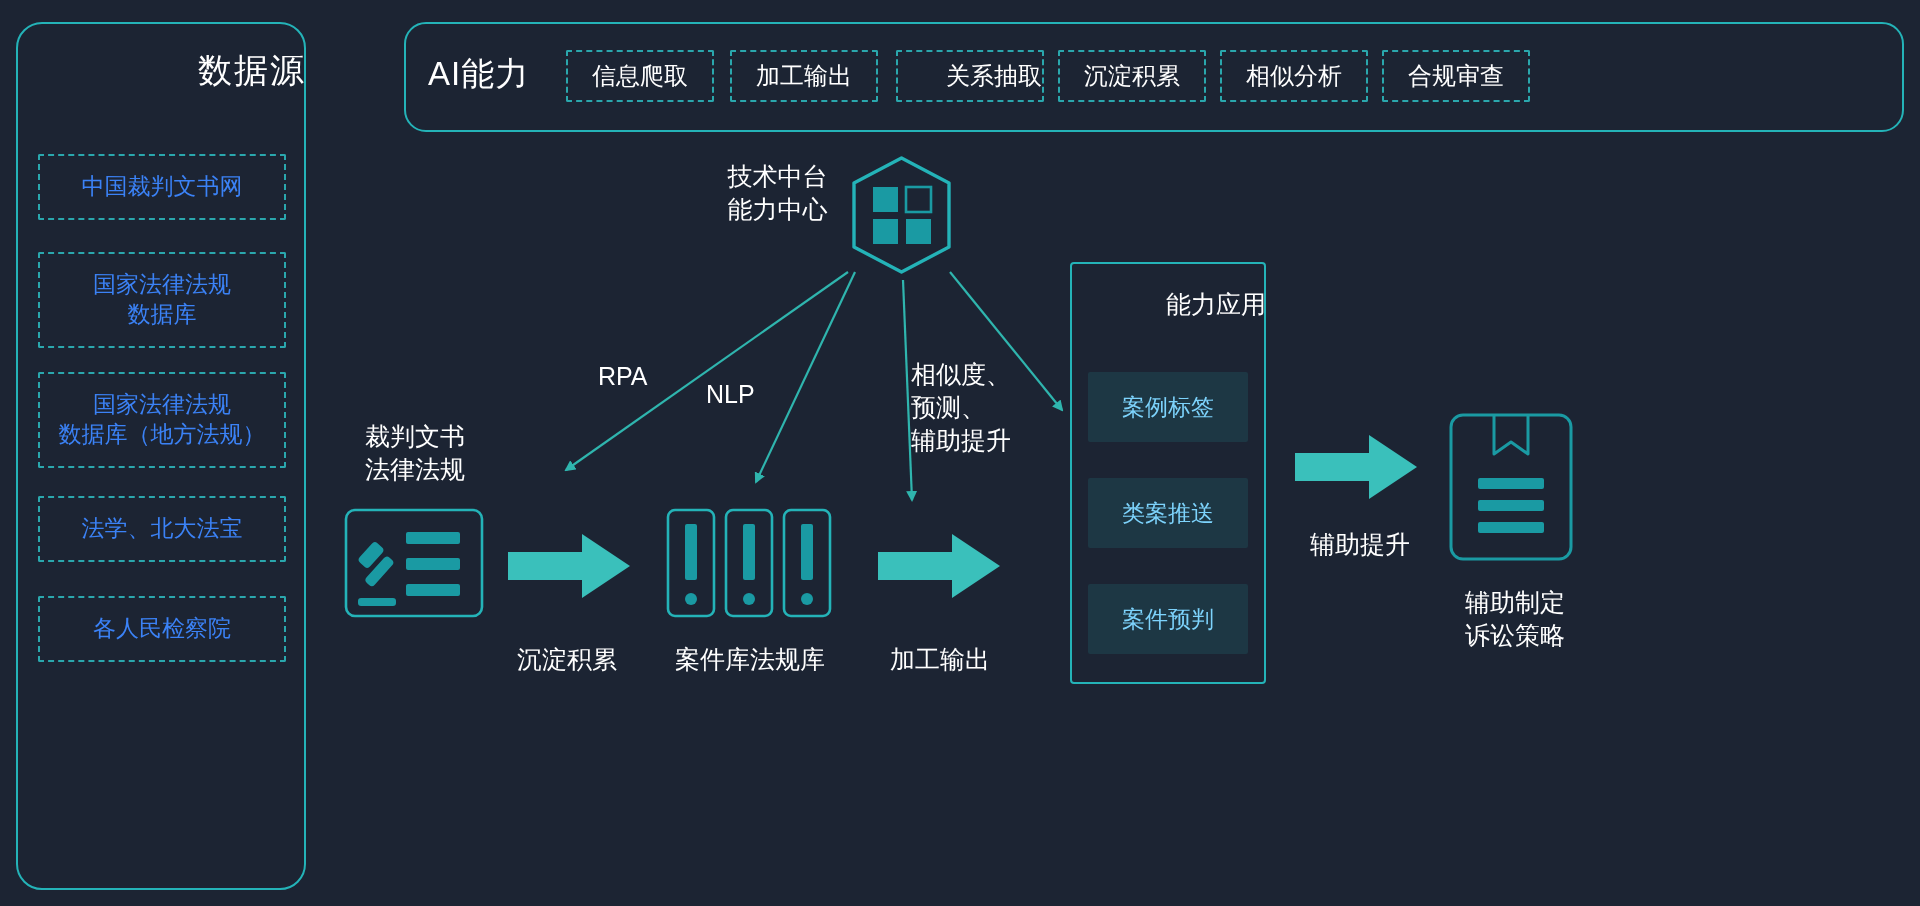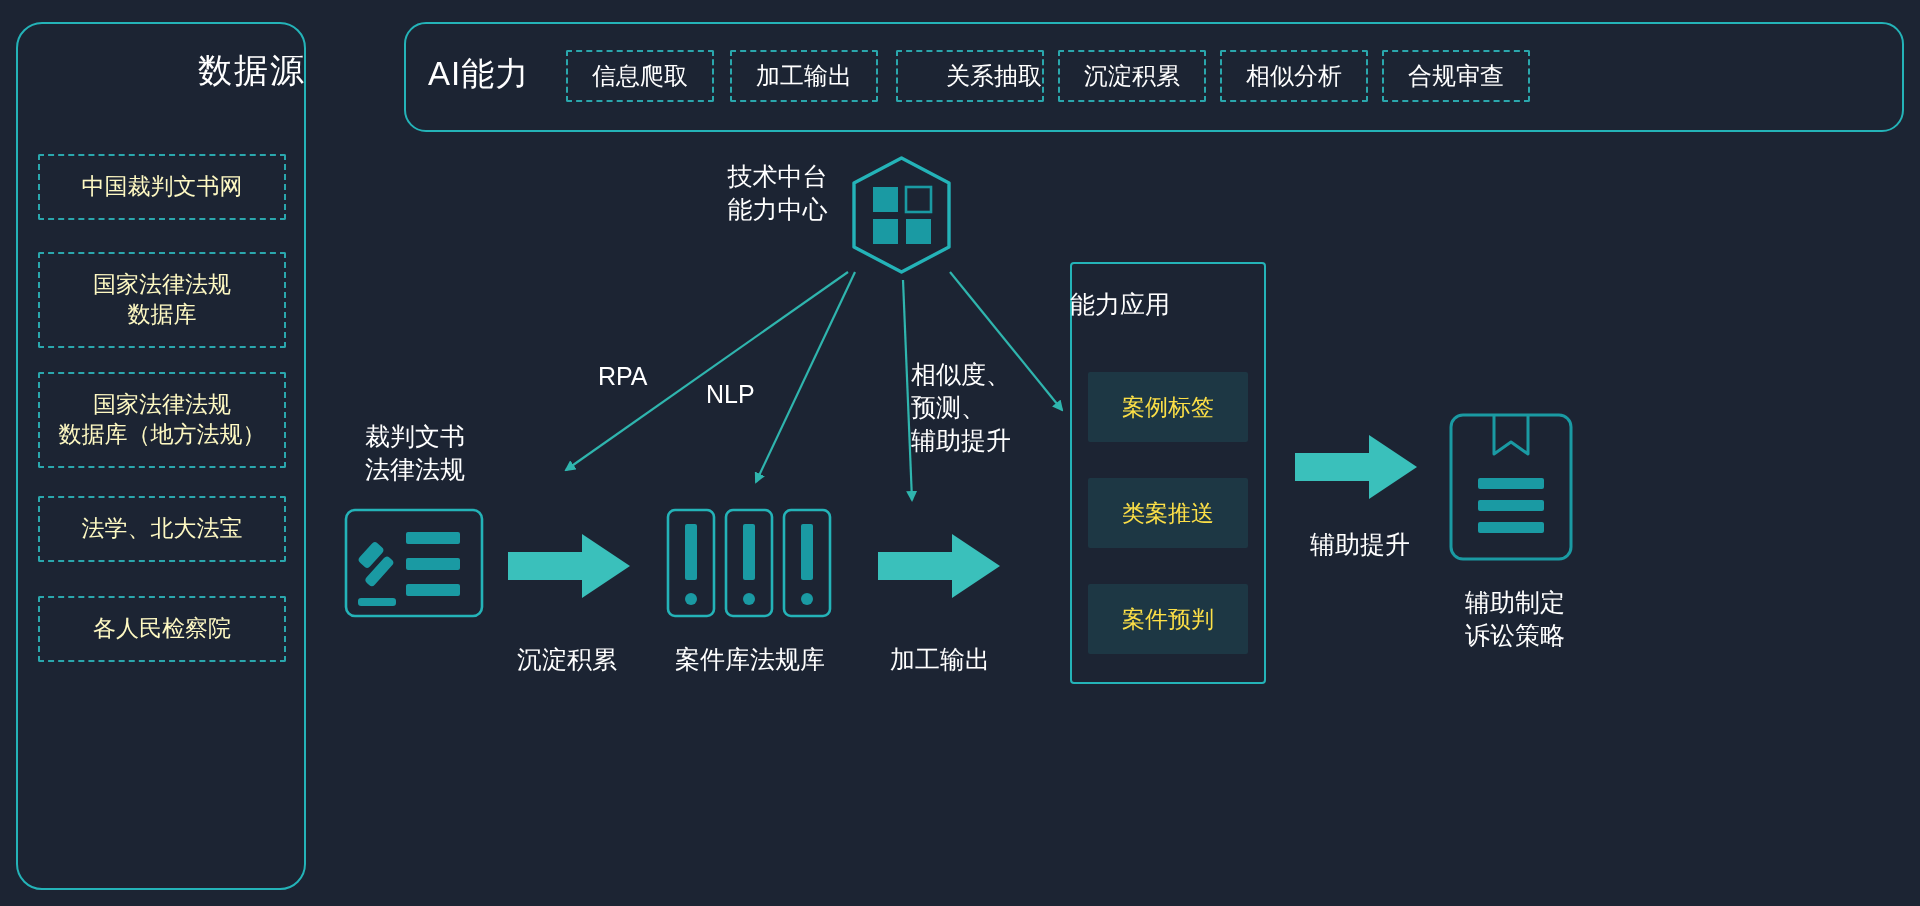--- a/index.html
+++ b/index.html
@@ -29,21 +29,21 @@
   }
 
   
   #datasource-panel{left:16px;top:22px;width:290px;height:868px;}
   #datasource-title{
     position:absolute;left:16px;top:48px;width:290px;
     text-align:right;font-size:34px;letter-spacing:2px;
   }
   .ds-item{
     position:absolute;left:38px;width:248px;
-    font-size:23px;color:#fef9c3;
+    font-size:23px;color:#3b82f6;
     border-radius:2px;
   }
 
   
   #ai-panel{left:404px;top:22px;width:1500px;height:110px;border-radius:22px;}
   #ai-title{
     position:absolute;left:428px;top:52px;
     font-size:33px;letter-spacing:1px;
   }
   .ai-chip{
@@ -87,27 +87,27 @@
   #arrow2{left:878px;top:532px;width:122px;height:68px;}
   #arrow3{left:1295px;top:433px;width:122px;height:68px;}
 
   
   #ability-panel{
     position:absolute;left:1070px;top:262px;width:196px;height:422px;
     border:2px solid #24b3b8;border-radius:4px;box-sizing:border-box;
   }
   #ability-title{
     position:absolute;left:1070px;top:288px;width:196px;
-    text-align:left;font-size:25px;
+    text-align:right;font-size:25px;
   }
   .ability-item{
     position:absolute;left:1088px;width:160px;height:70px;
     background:#1d3744;
     display:flex;align-items:center;justify-content:center;
-    font-size:23px;color:#fde047;border-radius:2px;
+    font-size:23px;color:#7dd3fc;border-radius:2px;
   }
 
   
   #book-icon{position:absolute;left:1448px;top:412px;width:126px;height:150px;}
 </style>
 </head>
 <body>
 
 <div class="stage">
 

